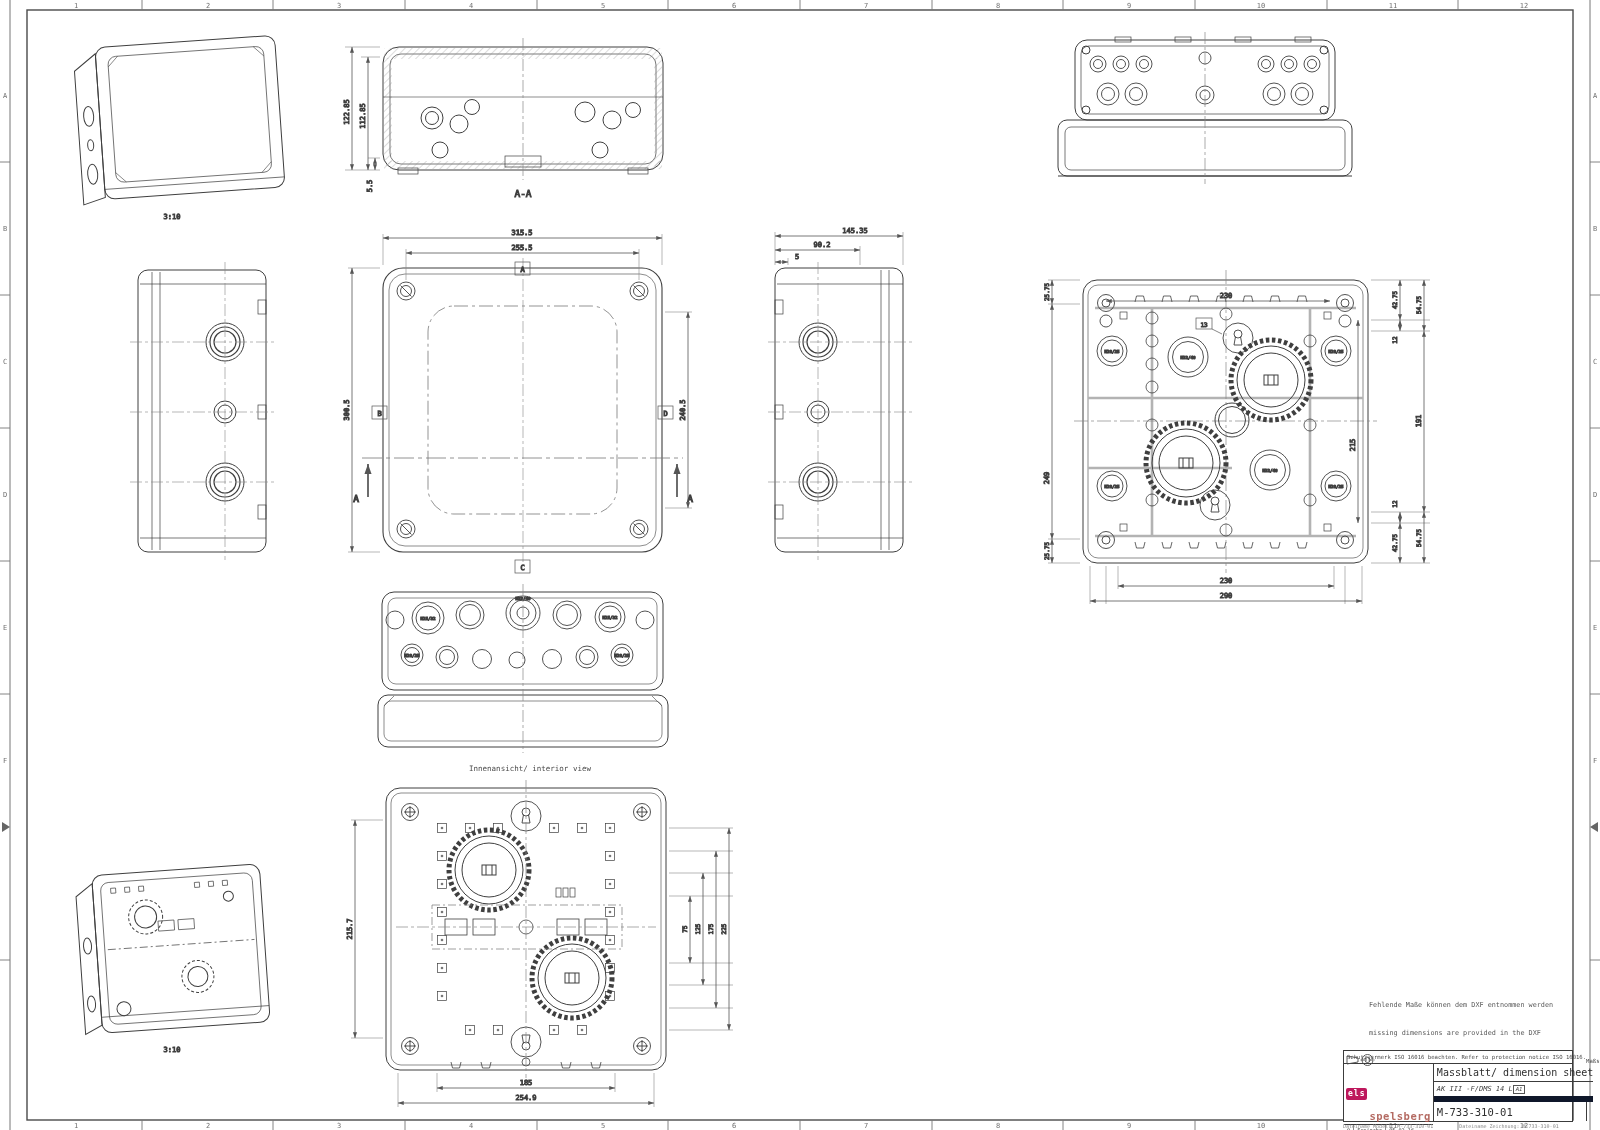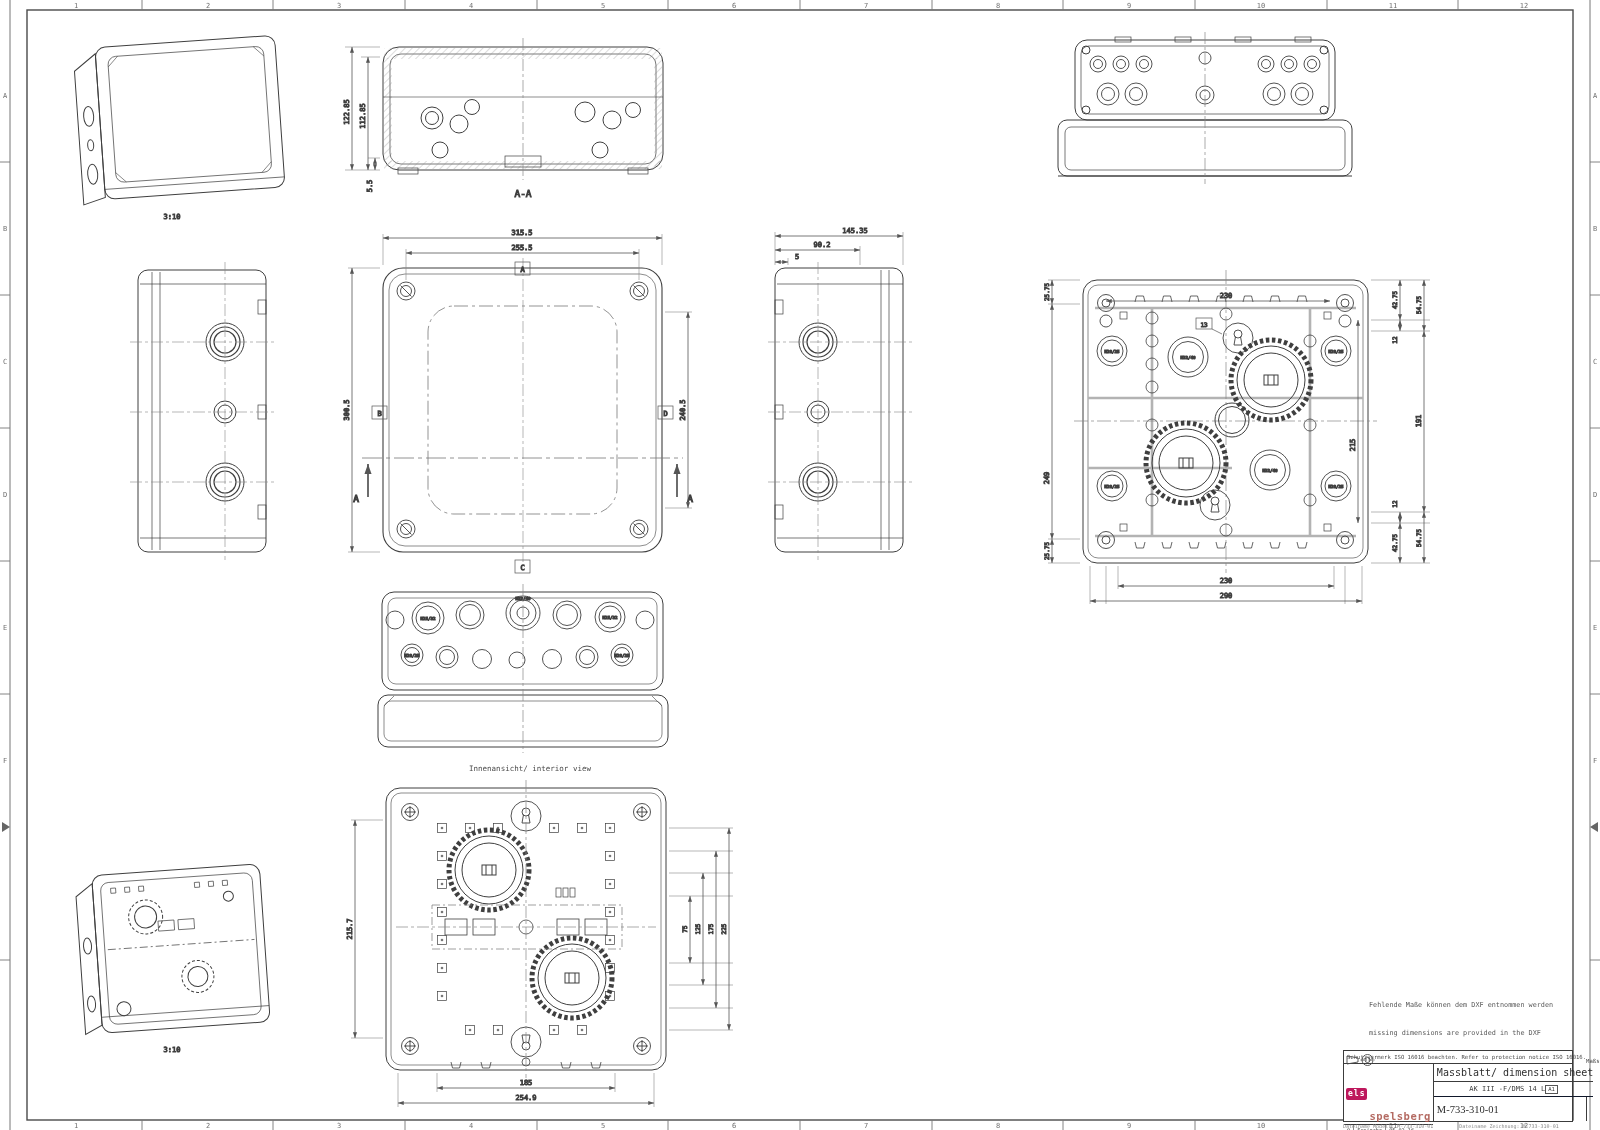--- a/index.html
+++ b/index.html
@@ -27,25 +27,25 @@
   .tb-left{width:92px;border-right:1px solid #3c3c3c;display:flex;flex-direction:column;box-sizing:border-box;}
   .tb-logo{flex:1;display:flex;align-items:center;justify-content:center;gap:2px;padding:2px;}
   .logo-block{display:inline-block;background:#be185d;color:#fff;font-weight:bold;font-size:8px;
               line-height:12px;padding:0 2px;border-radius:2px;letter-spacing:1px;}
   .logo-word{color:#a85248;font-weight:bold;font-size:10.5px;letter-spacing:0.5px;opacity:.85;margin-top:44px;}
   .tb-rev{display:flex;border-top:1px solid #3c3c3c;height:11px;font-size:5.2px;line-height:11px;}
   .tb-rev span{border-right:1px solid #8a8a8a;padding:0 3px;white-space:nowrap;overflow:hidden;}
   .tb-right{flex:1;display:flex;flex-direction:column;box-sizing:border-box;}
   .tb-title{font-size:10px;line-height:17px;height:17px;border-bottom:1px solid #3c3c3c;
             padding-left:3px;white-space:nowrap;color:#2e2e2e;}
-  .tb-prod{display:flex;justify-content:center;align-items:center;height:14px;
-           font-size:7px;padding:0 3px;border-bottom:1px solid #0f172a;}
+  .tb-prod{display:flex;justify-content:flex-start;align-items:center;height:14px;
+           font-size:7px;padding:0 3px;border-bottom:6px solid #0f172a;font-style:italic;}
   .tb-format{border:1px solid #555;font-size:5.6px;padding:0 2px;line-height:7px;}
   .tb-num{display:flex;justify-content:space-between;align-items:center;flex:1;
-          font-size:10.5px;padding-left:3px;color:#2e2e2e;font-family:Liberation Serif, serif;}
+          font-size:10.5px;padding-left:3px;color:#2e2e2e;}
   .tb-proj{border-left:1px solid #3c3c3c;height:100%;display:flex;align-items:center;padding:0 3px;}
   .tb-files{position:absolute;left:1343px;top:1123px;width:250px;display:flex;gap:26px;
             font-size:5px;color:#8a8a8a;font-family:"DejaVu Sans Mono",monospace;white-space:nowrap;}
 </style>
 </head>
 <body>
 
 <div class="sheet">
 <svg width="1600" height="1130" viewBox="0 0 1600 1130">
   <defs>

